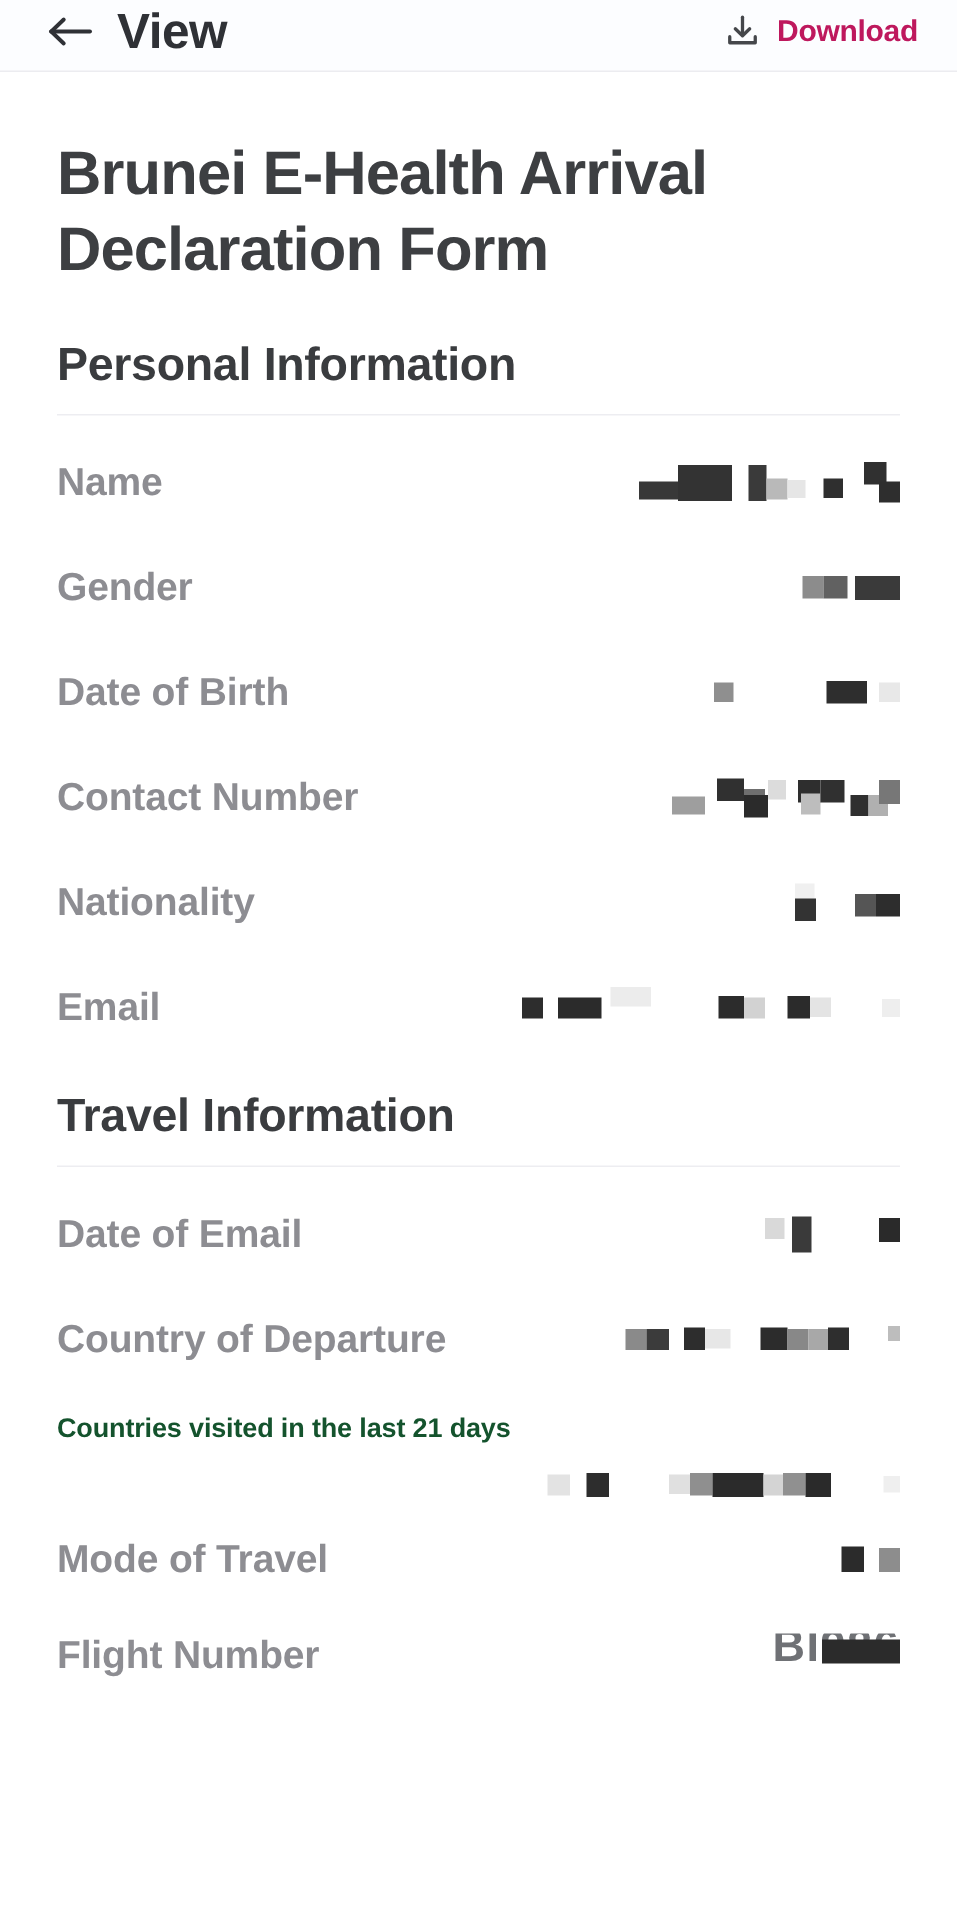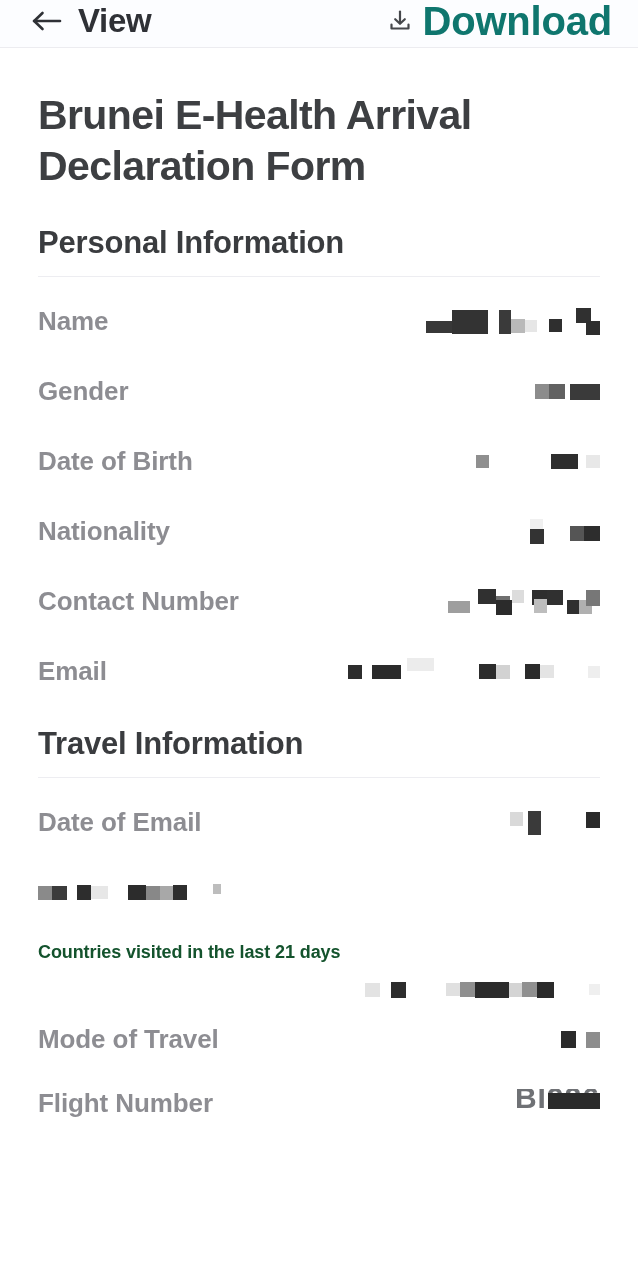--- a/index.html
+++ b/index.html
@@ -71,23 +71,23 @@
 
   .download-icon {
     width: 26px;
     height: 26px;
     display: block;
     flex: 0 0 auto;
   }
   .download-icon svg { display: block; }
 
   .download-label {
-    font-size: 40px;
+    font-size: 20px;
     font-weight: 600;
-    color: #0f766e;
+    color: #be185d;
     letter-spacing: -0.2px;
     line-height: 1;
     white-space: nowrap;
   }
 
   
   .doc {
     padding: 0 38px;
   }
 
@@ -264,31 +264,20 @@
       <span class="field-label">Date of Birth</span>
       <span class="redact">
         <span class="blk" style="width:13px;height:13px;background:#8f8f8f;"></span>
           <span class="gap" style="width:62px;"></span>
           <span class="blk" style="width:27px;height:15px;background:#2e2e2e;"></span>
           <span class="gap" style="width:8px;"></span>
           <span class="blk" style="width:14px;height:13px;background:#e8e8e8;"></span>
       </span>
     </div>
 
-
-    <div class="field-row">
-      <span class="field-label">Nationality</span>
-      <span class="redact">
-        <span class="blk" style="width:13px;height:11px;background:#f0f0f0;margin-bottom:14px;"></span>
-          <span class="blk" style="width:14px;height:15px;background:#333;margin-left:-13px;margin-top:10px;"></span>
-          <span class="gap" style="width:26px;"></span>
-          <span class="blk" style="width:14px;height:15px;background:#555;margin-top:4px;"></span>
-          <span class="blk" style="width:16px;height:15px;background:#2d2d2d;margin-top:4px;"></span>
-      </span>
-    </div>
 
     <div class="field-row">
       <span class="field-label">Contact Number</span>
       <span class="redact">
         <span class="blk" style="width:22px;height:12px;background:#9e9e9e;margin-top:10px;"></span>
           <span class="gap" style="width:8px;"></span>
           <span class="blk" style="width:18px;height:15px;background:#303030;margin-bottom:10px;"></span>
           <span class="blk" style="width:14px;height:15px;background:#6f6f6f;margin-top:4px;"></span>
           <span class="blk" style="width:16px;height:15px;background:#2b2b2b;margin-top:11px;margin-left:-14px;"></span>
           <span class="blk" style="width:12px;height:13px;background:#dcdcdc;margin-bottom:11px;"></span>
@@ -297,20 +286,31 @@
           <span class="blk" style="width:13px;height:14px;background:#bdbdbd;margin-top:9px;margin-left:-13px;"></span>
           <span class="blk" style="width:16px;height:15px;background:#303030;margin-bottom:9px;"></span>
           <span class="gap" style="width:4px;"></span>
           <span class="blk" style="width:12px;height:14px;background:#2f2f2f;margin-top:10px;"></span>
           <span class="blk" style="width:13px;height:14px;background:#b0b0b0;margin-top:10px;"></span>
           <span class="blk" style="width:14px;height:16px;background:#777;margin-bottom:8px;margin-left:-6px;"></span>
       </span>
     </div>
 
     <div class="field-row">
+      <span class="field-label">Nationality</span>
+      <span class="redact">
+        <span class="blk" style="width:13px;height:11px;background:#f0f0f0;margin-bottom:14px;"></span>
+          <span class="blk" style="width:14px;height:15px;background:#333;margin-left:-13px;margin-top:10px;"></span>
+          <span class="gap" style="width:26px;"></span>
+          <span class="blk" style="width:14px;height:15px;background:#555;margin-top:4px;"></span>
+          <span class="blk" style="width:16px;height:15px;background:#2d2d2d;margin-top:4px;"></span>
+      </span>
+    </div>
+
+    <div class="field-row">
       <span class="field-label">Email</span>
       <span class="redact">
         <span class="blk" style="width:14px;height:14px;background:#2d2d2d;"></span>
           <span class="gap" style="width:10px;"></span>
           <span class="blk" style="width:29px;height:14px;background:#2b2b2b;"></span>
           <span class="gap" style="width:6px;"></span>
           <span class="blk" style="width:27px;height:13px;background:#ececec;margin-bottom:14px;"></span>
           <span class="gap" style="width:45px;"></span>
           <span class="blk" style="width:17px;height:15px;background:#2c2c2c;"></span>
           <span class="blk" style="width:14px;height:14px;background:#d2d2d2;"></span>
@@ -330,20 +330,21 @@
       <span class="redact">
         <span class="blk" style="width:13px;height:14px;background:#d9d9d9;margin-bottom:8px;"></span>
           <span class="gap" style="width:5px;"></span>
           <span class="blk" style="width:13px;height:24px;background:#3a3a3a;"></span>
           <span class="gap" style="width:45px;"></span>
           <span class="blk" style="width:14px;height:16px;background:#2a2a2a;margin-bottom:6px;"></span>
       </span>
     </div>
 
     <div class="field-row">
+      <span class="field-label">Country of Departure</span>
       <span class="redact">
         <span class="blk" style="width:14px;height:14px;background:#8a8a8a;"></span>
           <span class="blk" style="width:15px;height:14px;background:#3b3b3b;"></span>
           <span class="gap" style="width:10px;"></span>
           <span class="blk" style="width:14px;height:15px;background:#2d2d2d;"></span>
           <span class="blk" style="width:17px;height:13px;background:#e7e7e7;"></span>
           <span class="gap" style="width:20px;"></span>
           <span class="blk" style="width:18px;height:15px;background:#2c2c2c;"></span>
           <span class="blk" style="width:14px;height:14px;background:#888;"></span>
           <span class="blk" style="width:13px;height:14px;background:#a8a8a8;"></span>

